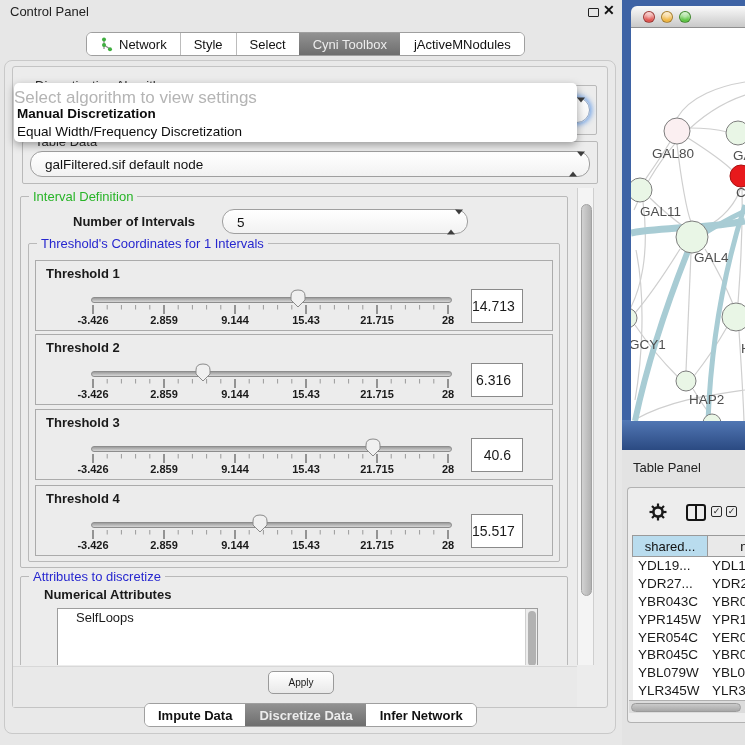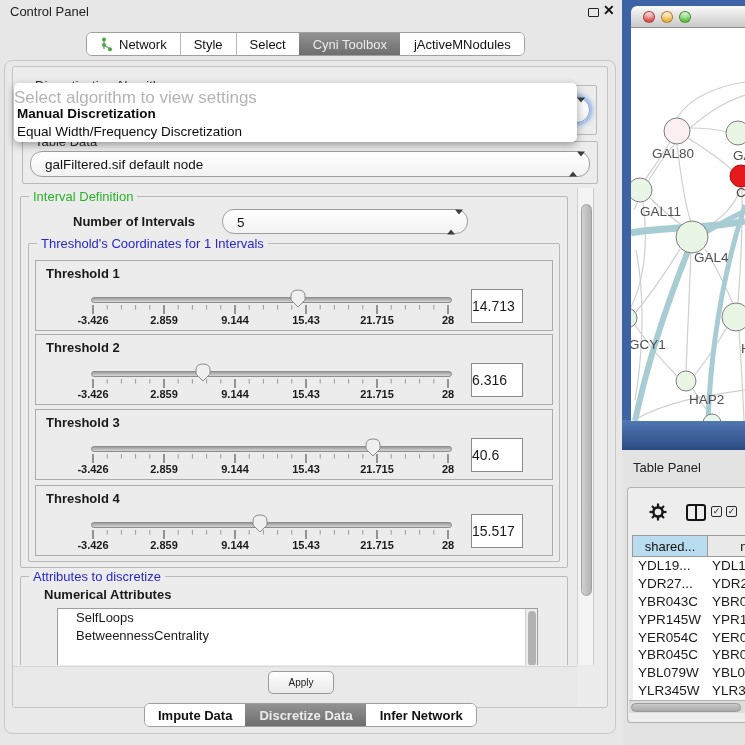--- a/index.html
+++ b/index.html
@@ -53,21 +53,21 @@
   #viewport { left:13px; top:188px; width:564px; height:477px; overflow:hidden; }
   #v-scroll { left:577px; top:188px; width:17px; height:477px; background:#f4f4f4; border-left:1px solid #cfcfcf; border-right:1px solid #cfcfcf; }
   #v-thumb { position:absolute; left:2.5px; top:16px; width:11px; height:392px; border-radius:6px; background:linear-gradient(90deg,#d2d2d2,#b2b2b2); border:1px solid #a2a2a2; }
 
   
   .thr-panel { position:absolute; left:22px; width:518px; height:71px; border:1px solid #ababab; background:#ececec; }
   .thr-label { position:absolute; left:10px; top:5px; font-weight:bold; font-size:13px; }
   .slider { position:absolute; left:45px; top:27px; width:440px; height:44px; }
   .track { position:absolute; left:10px; top:9px; width:361px; height:6px; border-radius:3px; background:linear-gradient(180deg,#9c9c9c,#d6d6d6); border:1px solid #8d8d8d; }
   .tick-label { position:absolute; top:26px; transform:translateX(-50%); font-size:11px; font-weight:bold; color:#1a1a1a; white-space:nowrap; }
-  .value-box { position:absolute; left:435px; top:28px; width:52px; height:34px; background:#fff; border:1px solid #8a8a8a; font-size:14px; text-align:right; line-height:32px; padding-right:23px; }
+  .value-box { position:absolute; left:435px; top:28px; width:52px; height:34px; background:#fff; border:1px solid #8a8a8a; font-size:14px; text-align:right; line-height:32px; padding-right:11px; }
 
   
   #attr-list { position:absolute; left:44px; top:420px; width:481px; height:60px; background:#fff; border:1px solid #9d9d9d; overflow:hidden; }
   .attr-item { padding:1px 0 1px 18px; font-size:13px; height:18px; }
   #attr-scroll { position:absolute; right:0; top:0; width:12px; height:100%; background:#ededed; border-left:1px solid #cfcfcf; }
   #attr-thumb { position:absolute; left:1.5px; top:1.5px; width:8px; height:95%; border-radius:4px; background:#b2b2b2; }
 
   
   #apply-bar { left:13px; top:666px; width:564px; height:41px; background:#e9e9e9; border-top:1px solid #d8d8d8; }
   #apply-btn { left:268px; top:671px; width:66px; height:23px; background:linear-gradient(180deg,#ffffff,#e9e9e9); border:1px solid #9a9a9a; border-radius:5px; text-align:center; line-height:21px; font-size:10px; }
@@ -349,21 +349,20 @@
       </div>
     </div>
 
   <div class="group" style="left:7px; top:388px; width:548px; height:92px;">
     <span class="group-title blue">Attributes to discretize</span>
   </div>
   <div class="abs" style="left:31px; top:399px; font-weight:bold;">Numerical Attributes</div>
   <div id="attr-list">
     <div id="attr-items">
         <div class="attr-item">SelfLoops</div>
-        <div class="attr-item">BetweennessCentrality</div>
       </div>
     <div id="attr-scroll">
         <div id="attr-thumb"></div>
       </div>
   </div>
 </div>
 
 <div class="abs" id="v-scroll">
   <div id="v-thumb"></div>
 </div>

